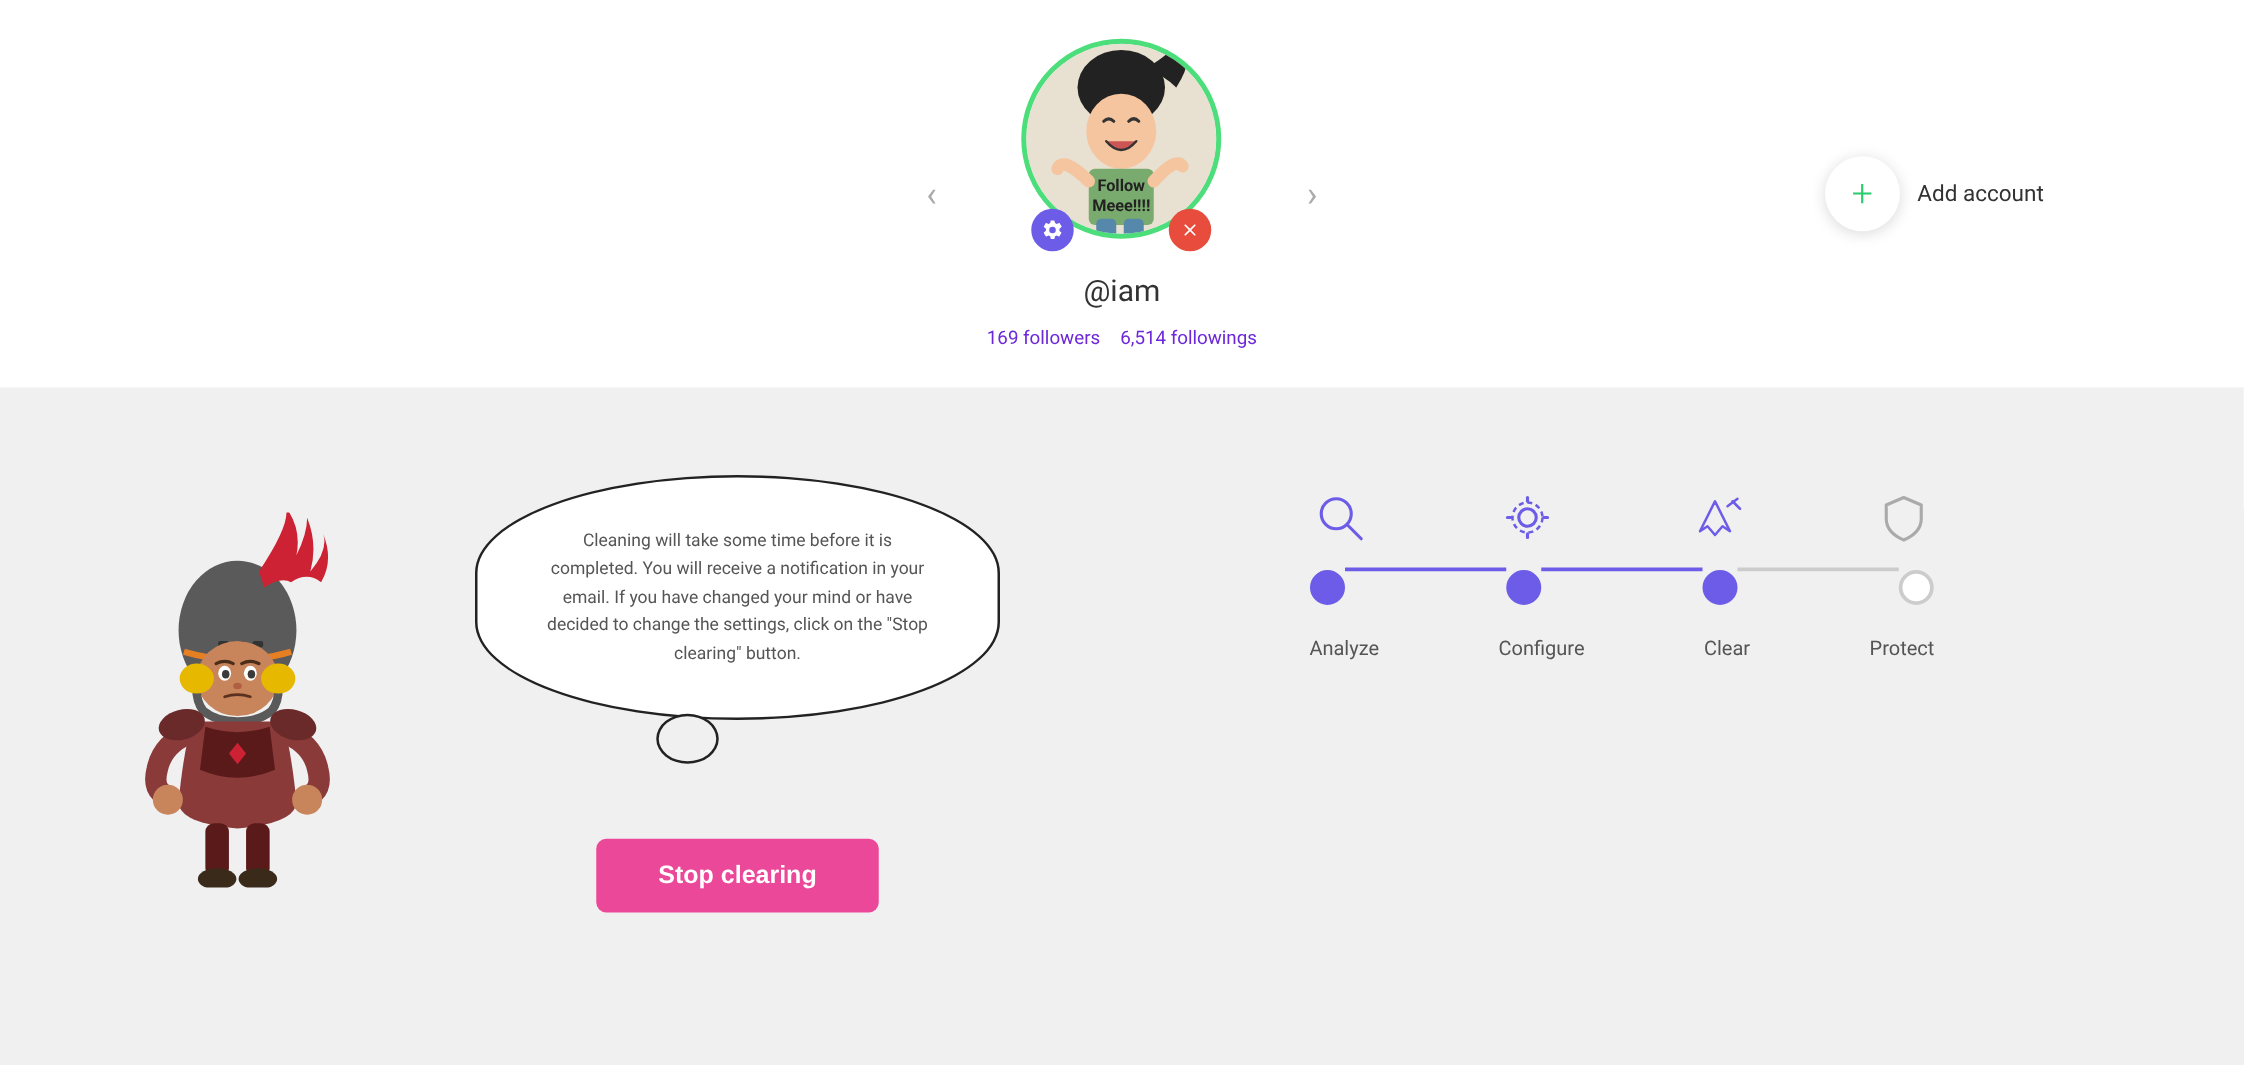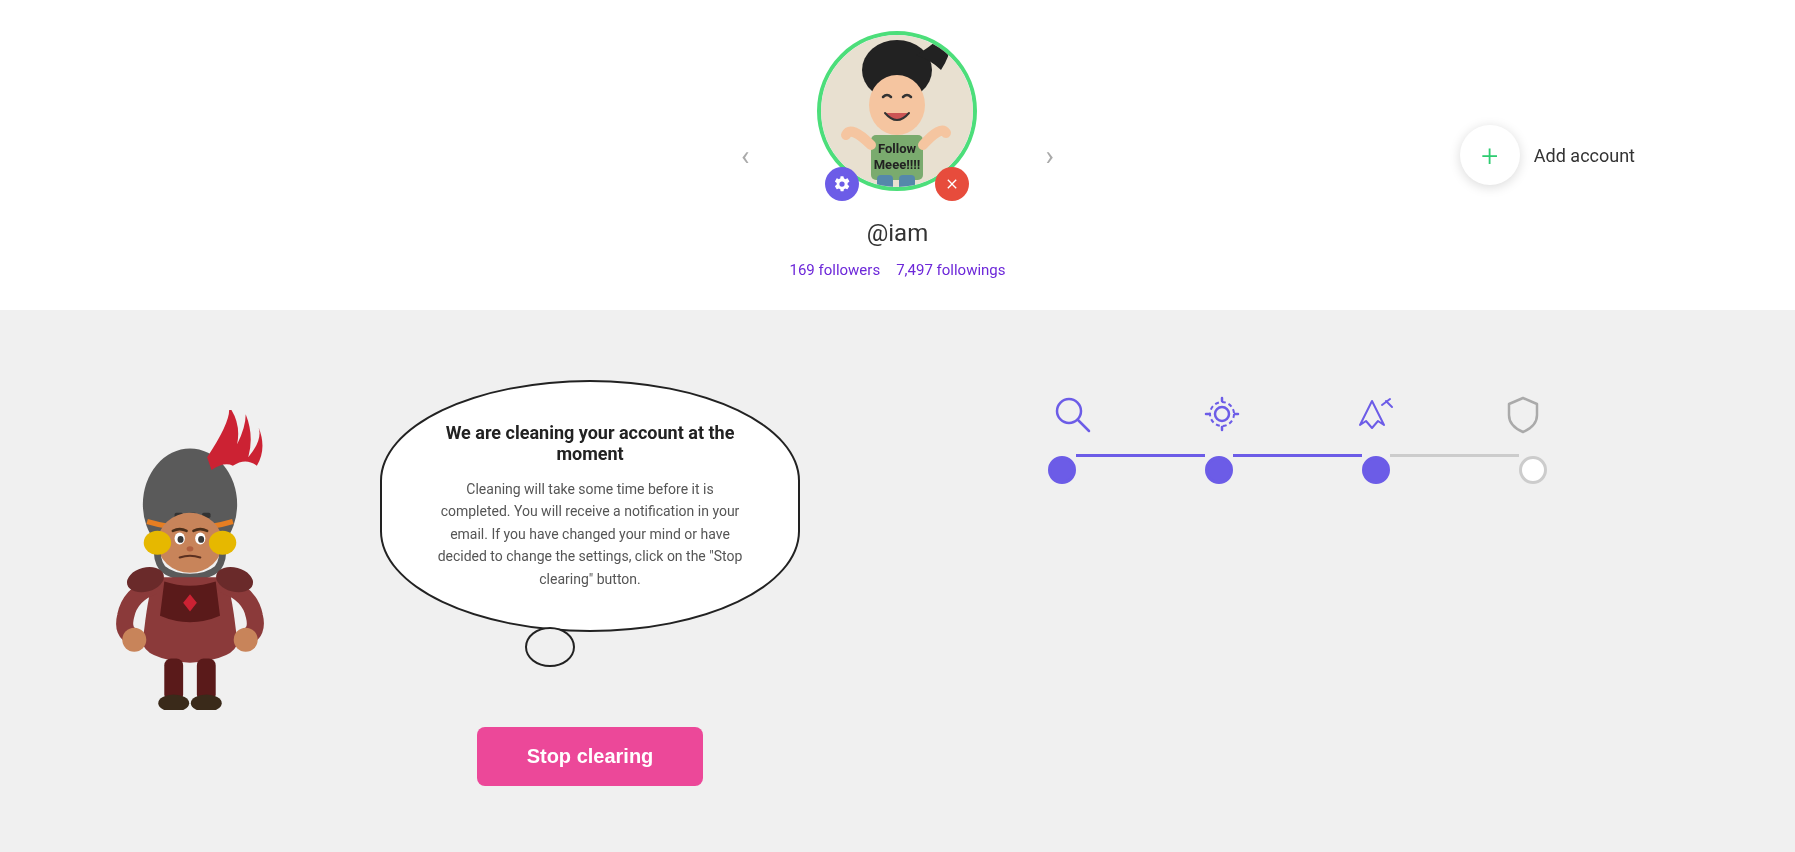--- a/index.html
+++ b/index.html
@@ -317,21 +317,21 @@
             <svg width="16" height="16" viewBox="0 0 24 24" fill="white">
               <path d="M19 6.41L17.59 5 12 10.59 6.41 5 5 6.41 10.59 12 5 17.59 6.41 19 12 13.41 17.59 19 19 17.59 13.41 12z"></path>
             </svg>
           </div>
         </div>
       </div>
 
       <div class="username">@iam</div>
       <div class="stats">
         <span>169 followers</span>
-        <span>7,497 followings</span>
+        <span>6,514 followings</span>
       </div>
     </div>
 
     <div class="nav-arrow">›</div>
   </div>
 
   <div class="add-account-area">
     <div class="add-account-circle">+</div>
     <span class="add-account-label">Add account</span>
   </div>
@@ -392,21 +392,20 @@
       <ellipse cx="91" cy="342" rx="18" ry="10" fill="#3a2a1a"></ellipse>
       <ellipse cx="129" cy="342" rx="18" ry="10" fill="#3a2a1a"></ellipse>
 
       <ellipse cx="58" cy="198" rx="22" ry="14" fill="#6a2a2a" transform="rotate(-15,58,198)"></ellipse>
       <ellipse cx="162" cy="198" rx="22" ry="14" fill="#6a2a2a" transform="rotate(15,162,198)"></ellipse>
     </svg>
   </div>
 
   <div style="display:flex; flex-direction:column; align-items:center; margin-top:10px;">
     <div class="speech-bubble">
-      <div class="speech-bubble-title">We are cleaning your account at the moment</div>
       <div class="speech-bubble-text">Cleaning will take some time before it is completed. You will receive a notification in your email. If you have changed your mind or have decided to change the settings, click on the "Stop clearing" button.</div>
     </div>
     <div class="bubble-tail"></div>
 
     <button class="stop-clearing-btn">Stop clearing</button>
   </div>
 
   <div class="stage-area">
 
     <div style="display:flex; flex-direction:column; align-items:center; width:500px;">
@@ -449,16 +448,22 @@
       <div style="display:flex; align-items:center; width:500px;">
         <div class="step-dot active"></div>
         <div class="step-line"></div>
         <div class="step-dot active"></div>
         <div class="step-line"></div>
         <div class="step-dot active"></div>
         <div class="step-line inactive"></div>
         <div class="step-dot"></div>
       </div>
 
+      <div style="display:flex; width:500px; justify-content:space-between; margin-top:12px;">
+        <div class="step-label">Analyze</div>
+        <div class="step-label">Configure</div>
+        <div class="step-label">Clear</div>
+        <div class="step-label">Protect</div>
+      </div>
     </div>
   </div>
 
 </div>
 
 </body></html>

